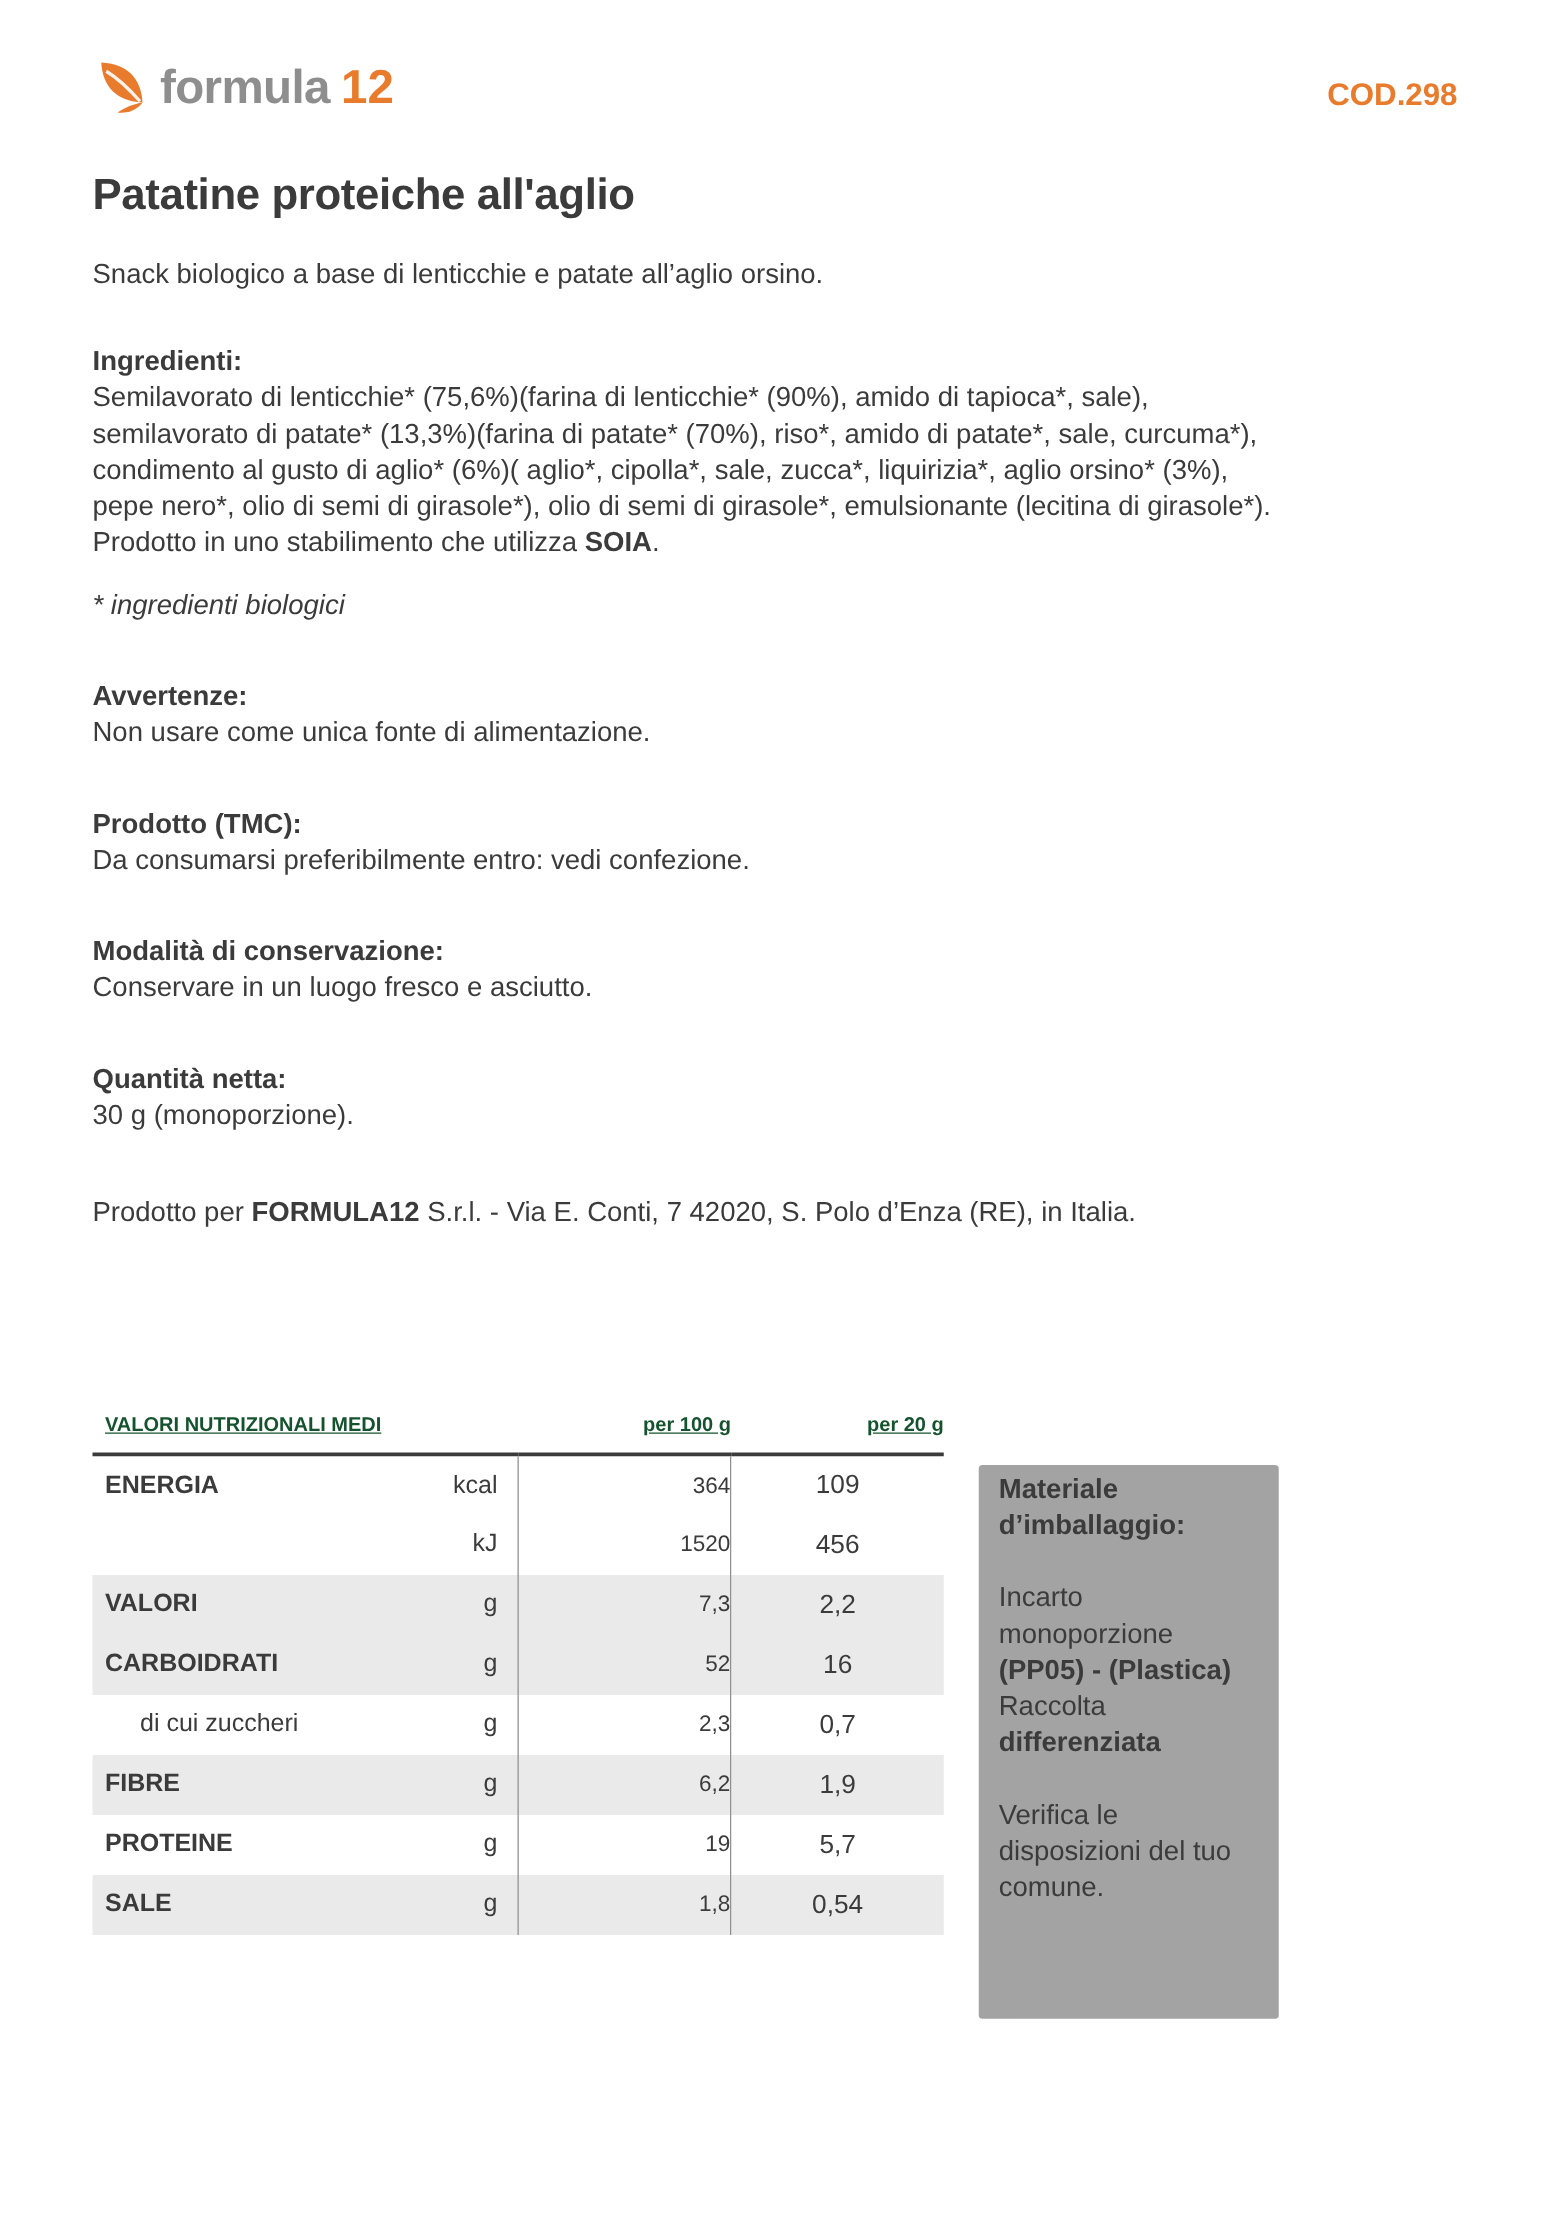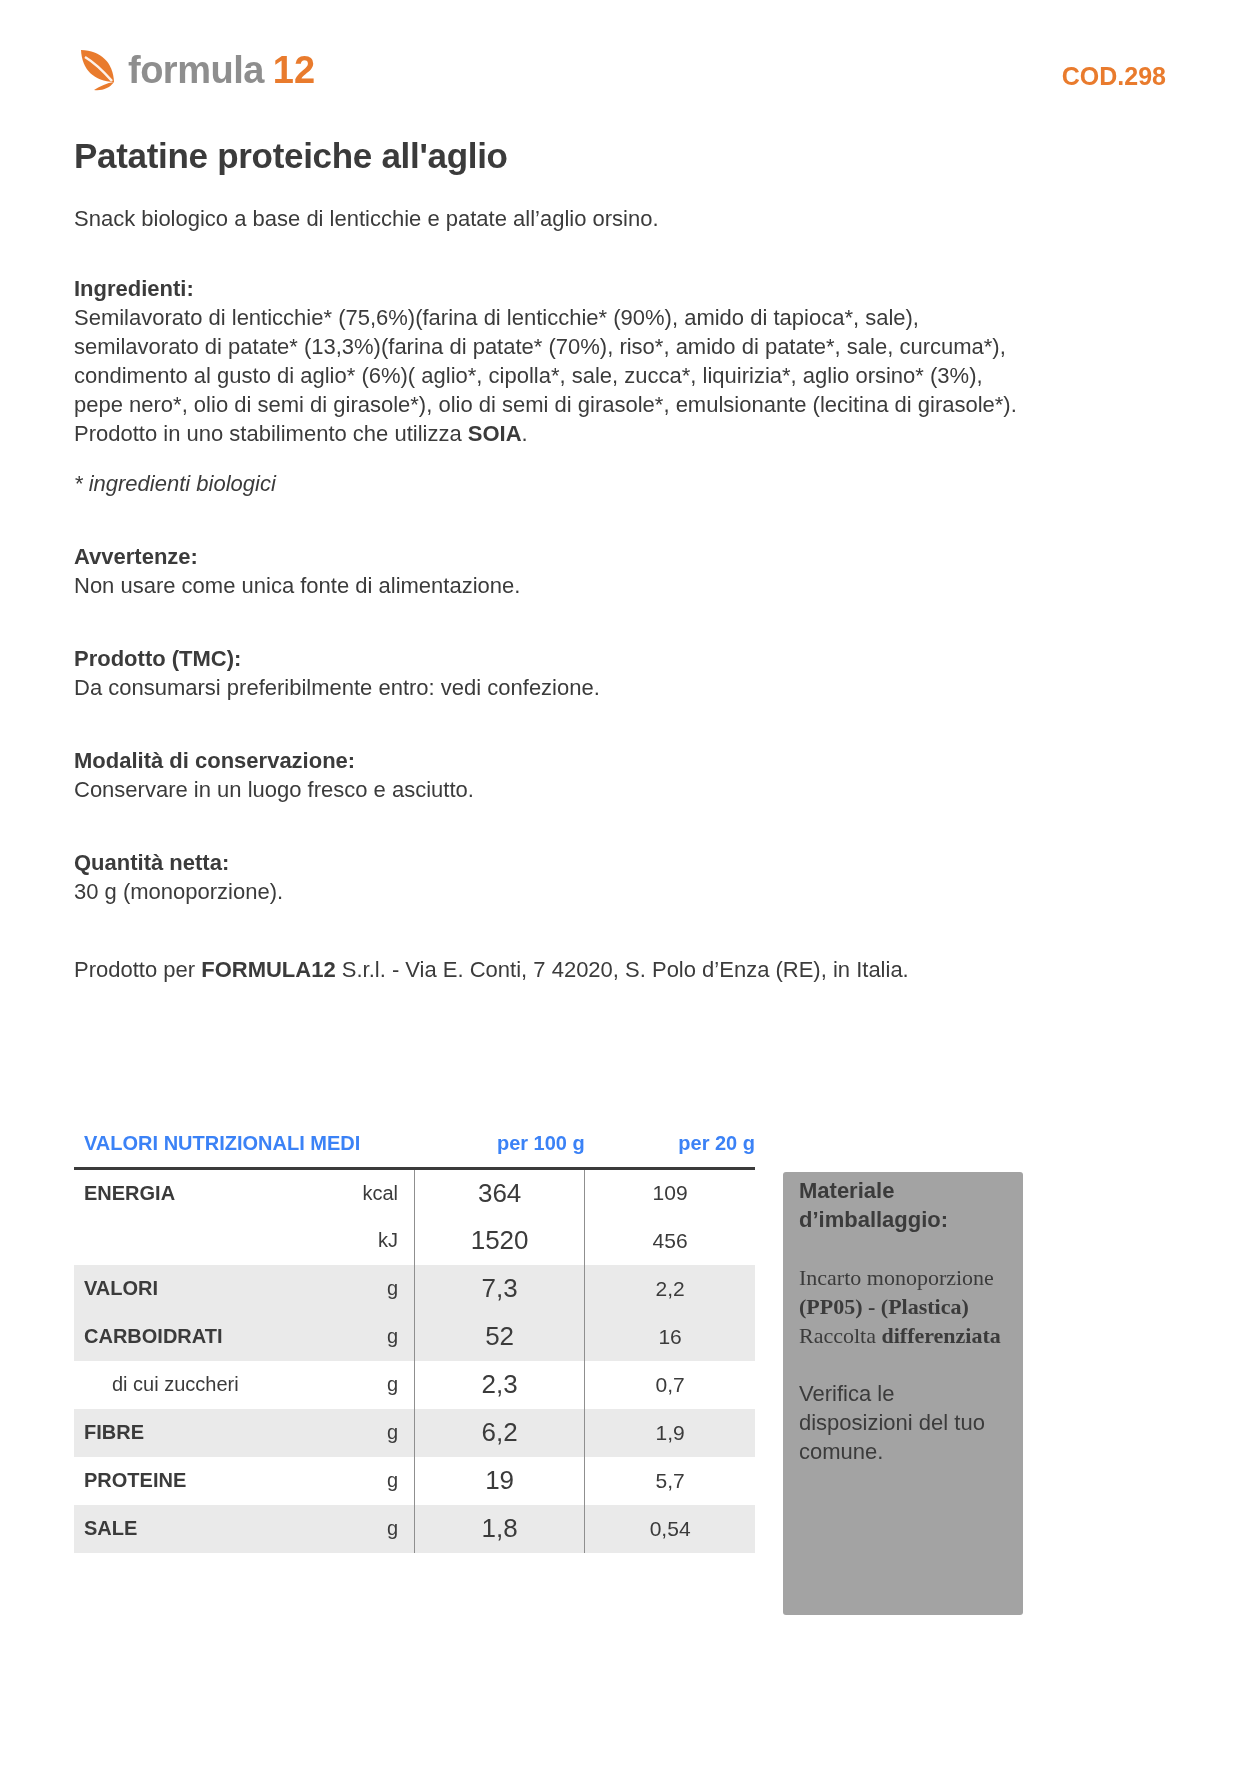--- a/index.html
+++ b/index.html
@@ -31,42 +31,42 @@
   .sec-h.first { margin-top:42px; }
   .sec-body { font-size:22px; line-height:29px; max-width:950px; }
   .bio { font-size:22px; font-style:italic; margin-top:21px; line-height:29px; }
   .producer { font-size:22px; margin-top:49px; line-height:29px; }
   b { font-weight:700; }
 
   
   .bottom { display:flex; align-items:flex-start; margin-top:148px; }
   .nutri { border-collapse:collapse; width:681px; table-layout:fixed; }
   .nutri th {
-    font-size:20px; font-weight:700; color:#3b82f6;
-    padding:0 0 12px 0; border-bottom:3px solid #3b3b3b; vertical-align:bottom;
+    font-size:16px; font-weight:700; color:#14532d;
+    padding:0 0 12px 0; border-bottom:3px solid #3b3b3b; vertical-align:bottom;text-decoration:underline;
   }
   .nutri th.t-title { text-align:left; padding-left:10px; }
   .nutri th.t-col { text-align:right; }
   .nutri td { height:48px; font-size:20px; vertical-align:middle; }
   td.lbl { font-weight:700; padding-left:10px; width:280px; }
   td.lbl.sub { font-weight:400; padding-left:38px; }
   td.unit { width:46px; text-align:right; padding-right:16px; font-weight:400; }
-  td.v100 { width:175px; text-align:center; border-left:1px solid #8f8f8f; font-size:26px; }
+  td.v100 { width:175px; text-align:right; border-left:1px solid #8f8f8f; font-size:18px; }
   td.v30  { width:180px; text-align:center; border-left:1px solid #8f8f8f; font-size:21px; }
   tr.shade td { background:#eaeaea; }
 
   .pack {
     width:240px; min-height:443px;
     background:#a3a3a3; border-radius:3px;
     margin-left:28px; margin-top:40px;
     padding:4px 15px 22px 16px;
     font-size:22px; line-height:29px;
   }
   .pack-h { font-size:22px; font-weight:700; line-height:29px; }
-  .pack-body { margin-top:29px;font-family:Liberation Serif, serif; }
+  .pack-body { margin-top:29px; }
   .pack-nowrap { white-space:nowrap; }
   .pack-note { margin-top:29px; }
 </style>
 </head>
 <body>
 
 <div class="page">
   <div class="content">
 
     <header class="topbar">

